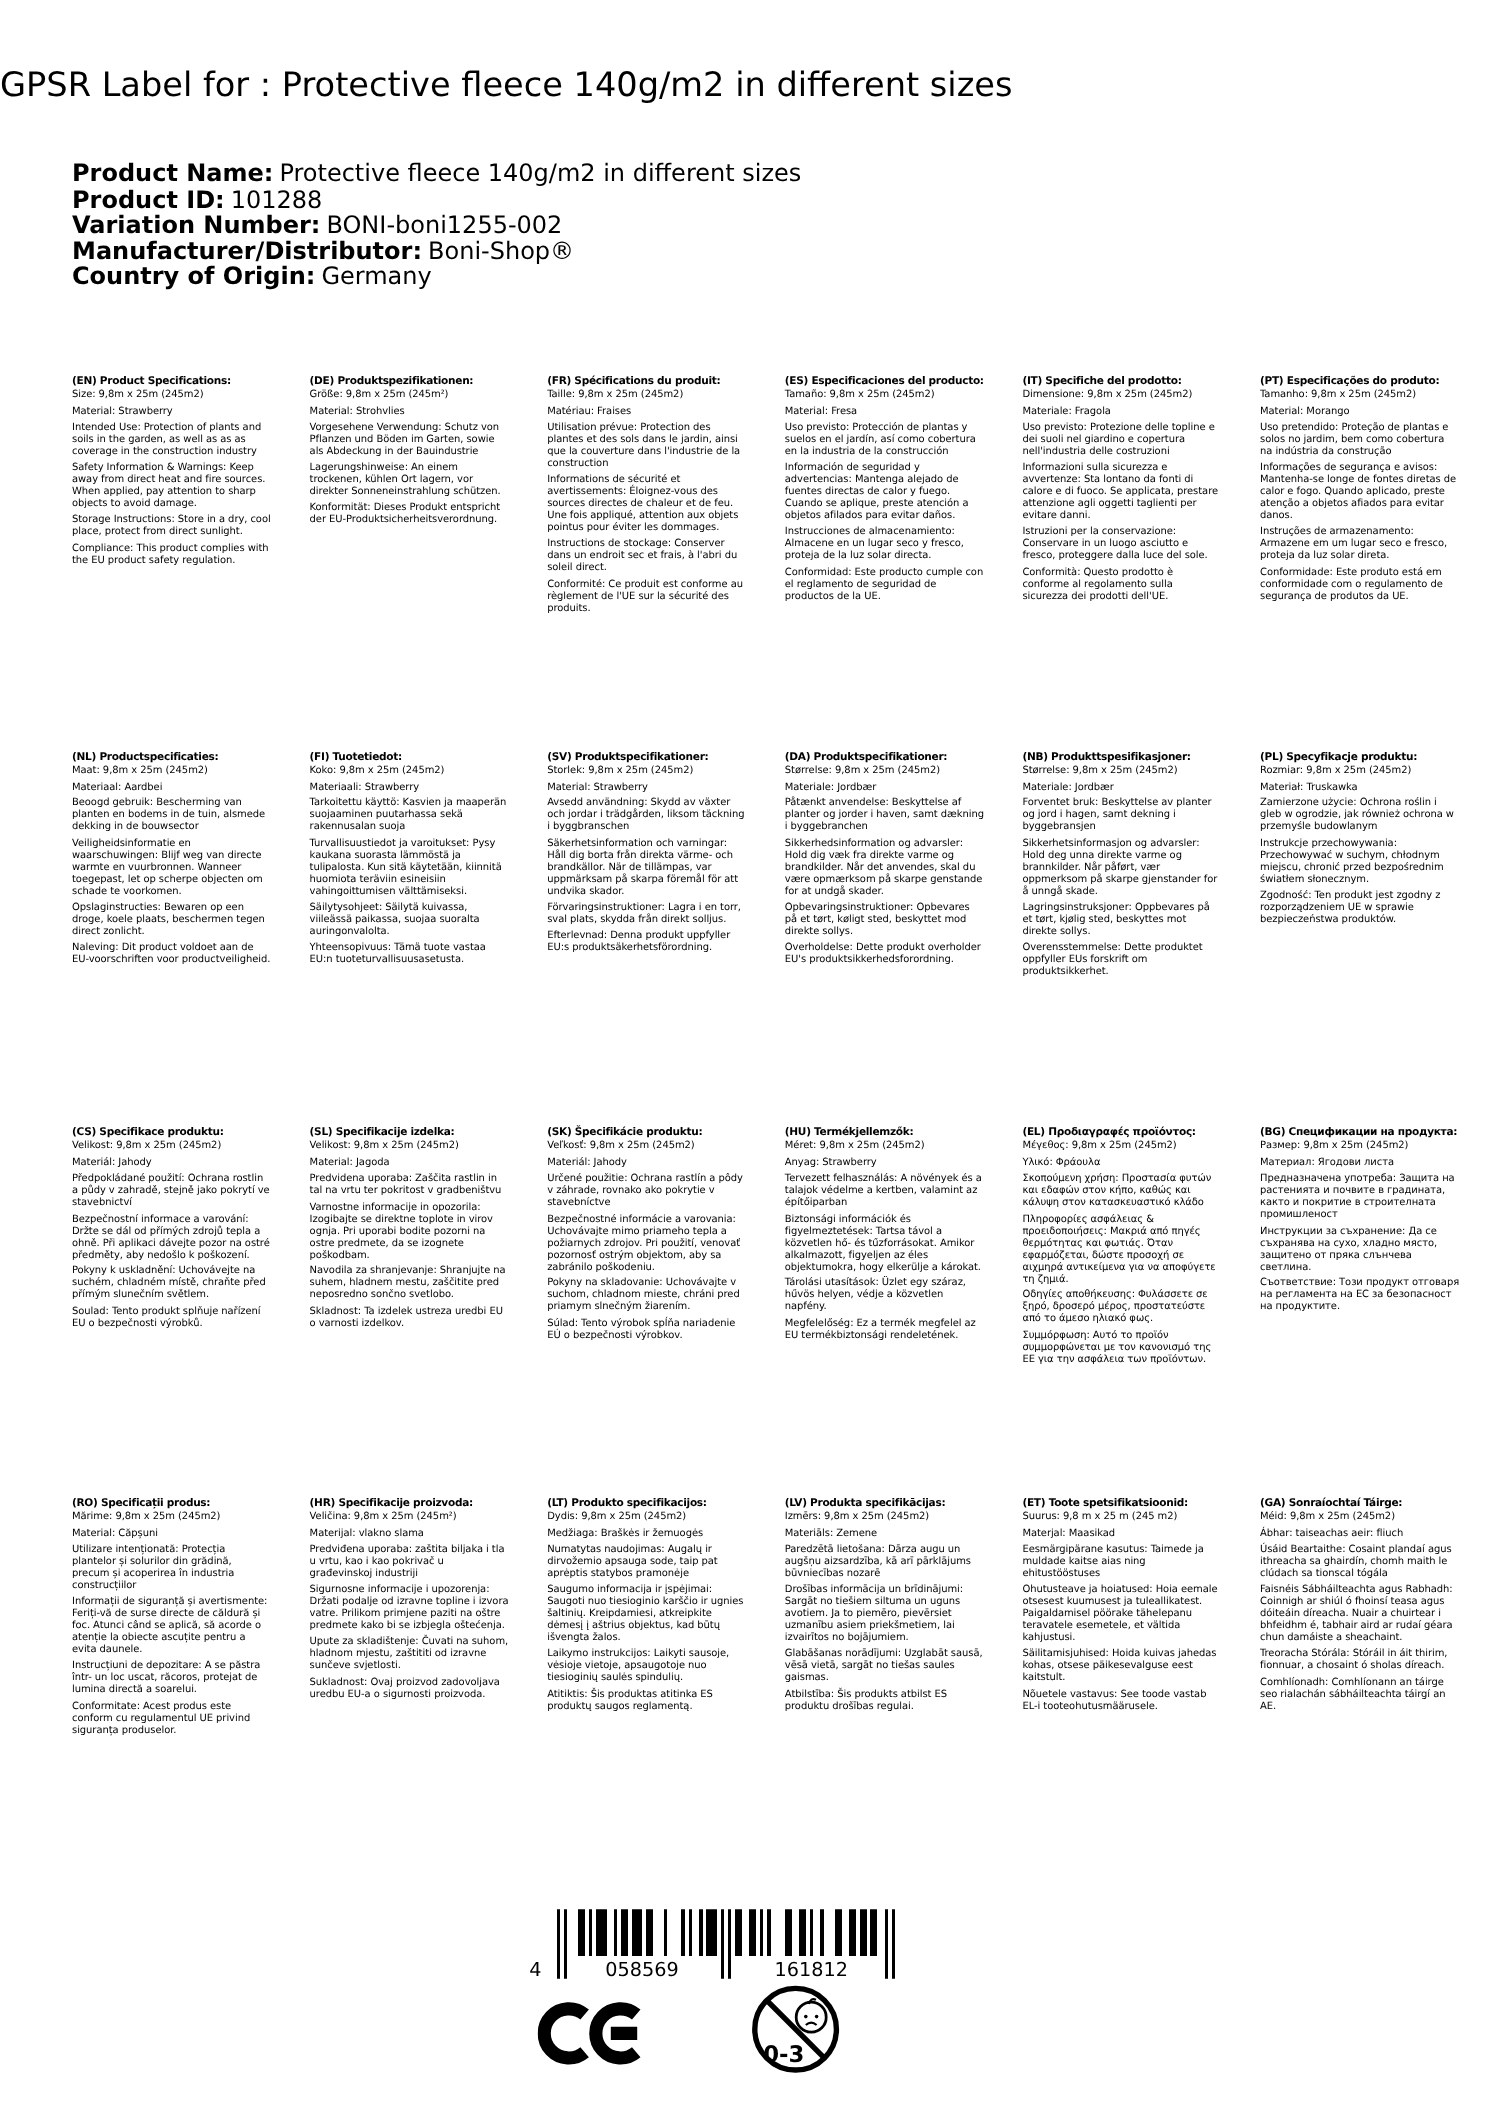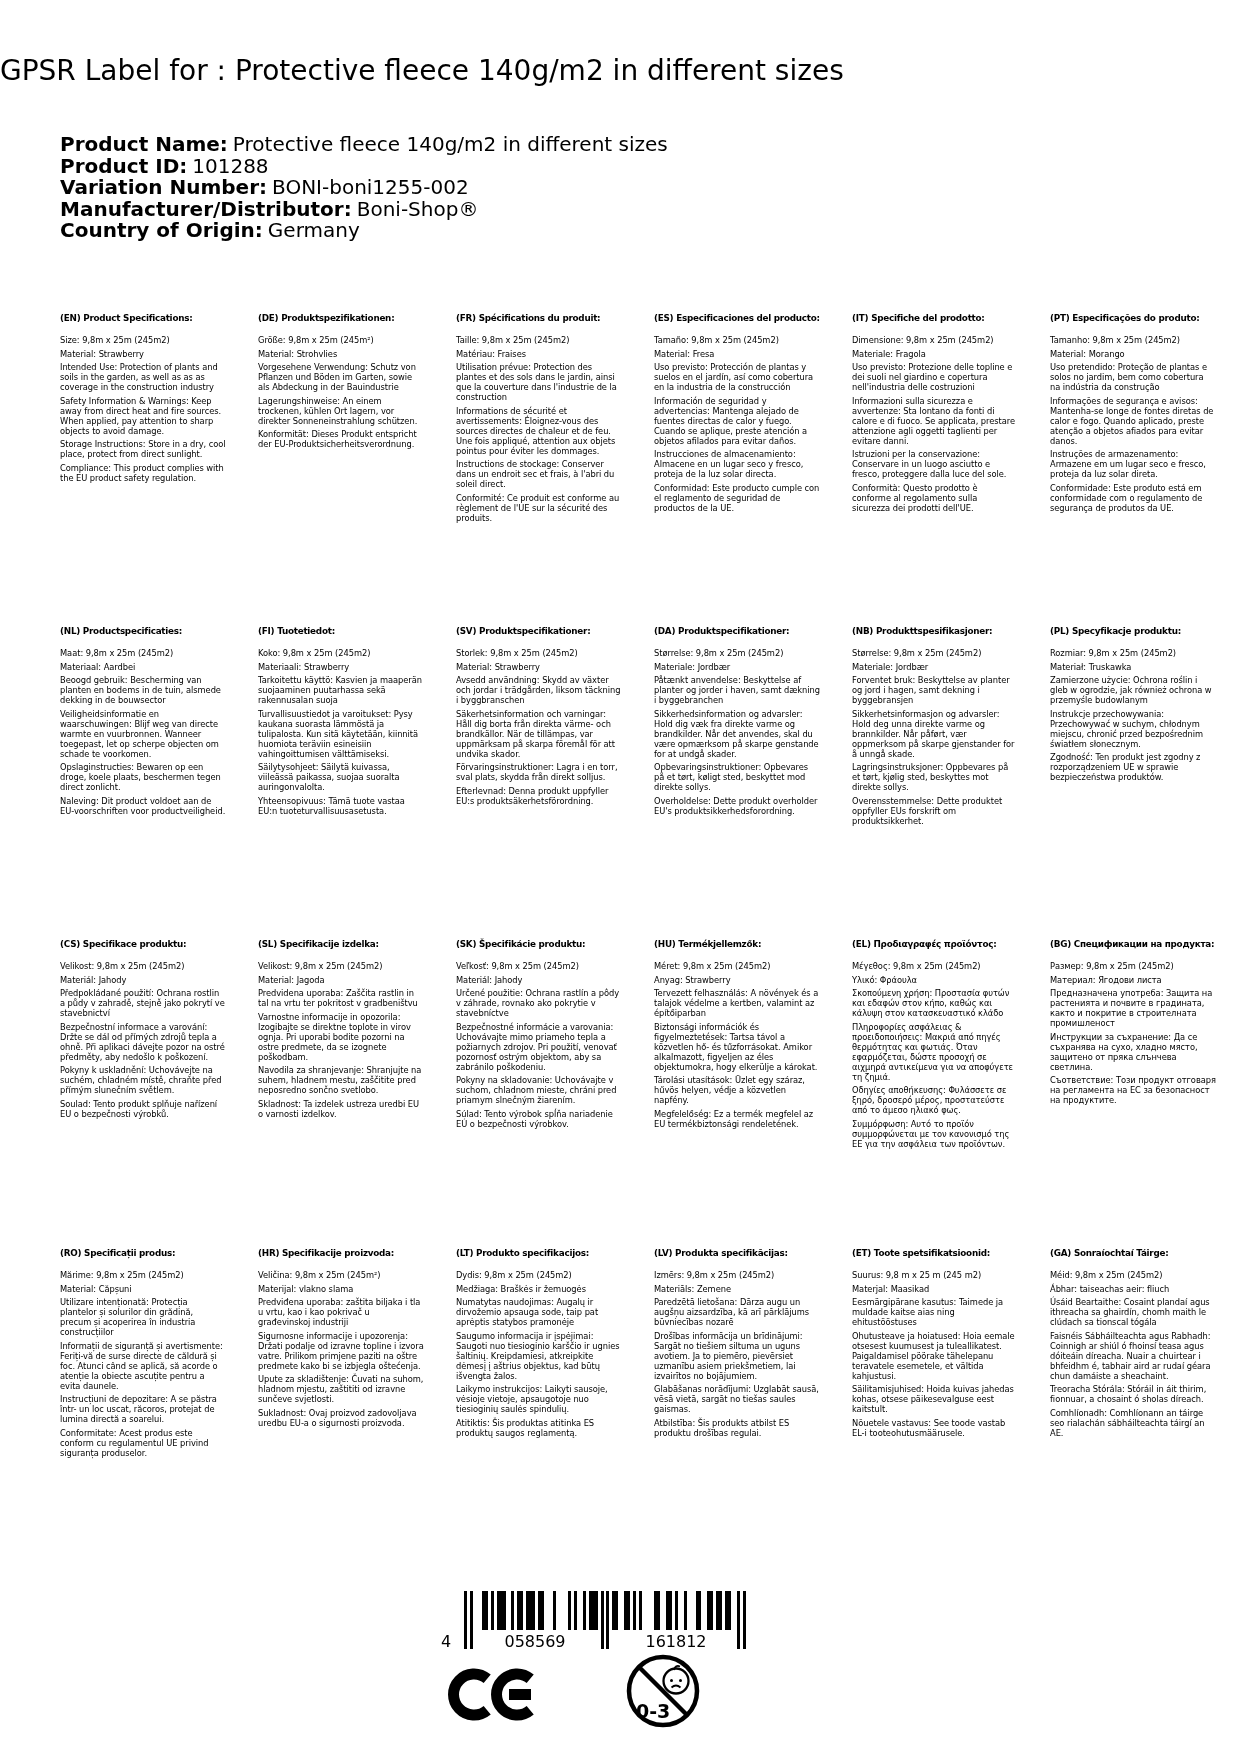--- a/index.html
+++ b/index.html
@@ -12,21 +12,21 @@
   .info-label{font-weight:bold}
   .info-value{margin-left:5px}
   .lang-row{position:absolute;left:60px;display:flex;gap:32px}
   #lang-row-0{top:313px}
   #lang-row-1{top:626px}
   #lang-row-2{top:939px}
   #lang-row-3{top:1248px}
   .lang-block{width:166px;flex:0 0 166px;font-size:8.3px;line-height:10px;letter-spacing:-0.05px}
   .lb-heading{font-weight:bold;font-size:8.8px;letter-spacing:-0.25px;white-space:nowrap}
   .lb-p{margin:3.5px 0 0 0}
-  .lb-p:first-child{margin-top:12px}
+  .lb-p:first-child{margin-top:0}
   .barcode{position:absolute;left:441px;top:1591px;width:312px;height:62px}
   .bc-bars{position:absolute;left:23px;top:0;width:282px;height:58px}
   .bc-digit{position:absolute;top:42px;font-size:16px;line-height:17px;font-family:"DejaVu Sans",sans-serif}
   .bc-first{left:0}
   .bc-g1{left:94px;transform:translateX(-50%)}
   .bc-g2{left:235px;transform:translateX(-50%)}
   .ce-mark{position:absolute;left:448px;top:1666px}
   .age-mark{position:absolute;left:625px;top:1653px}
 </style>
 </head>

